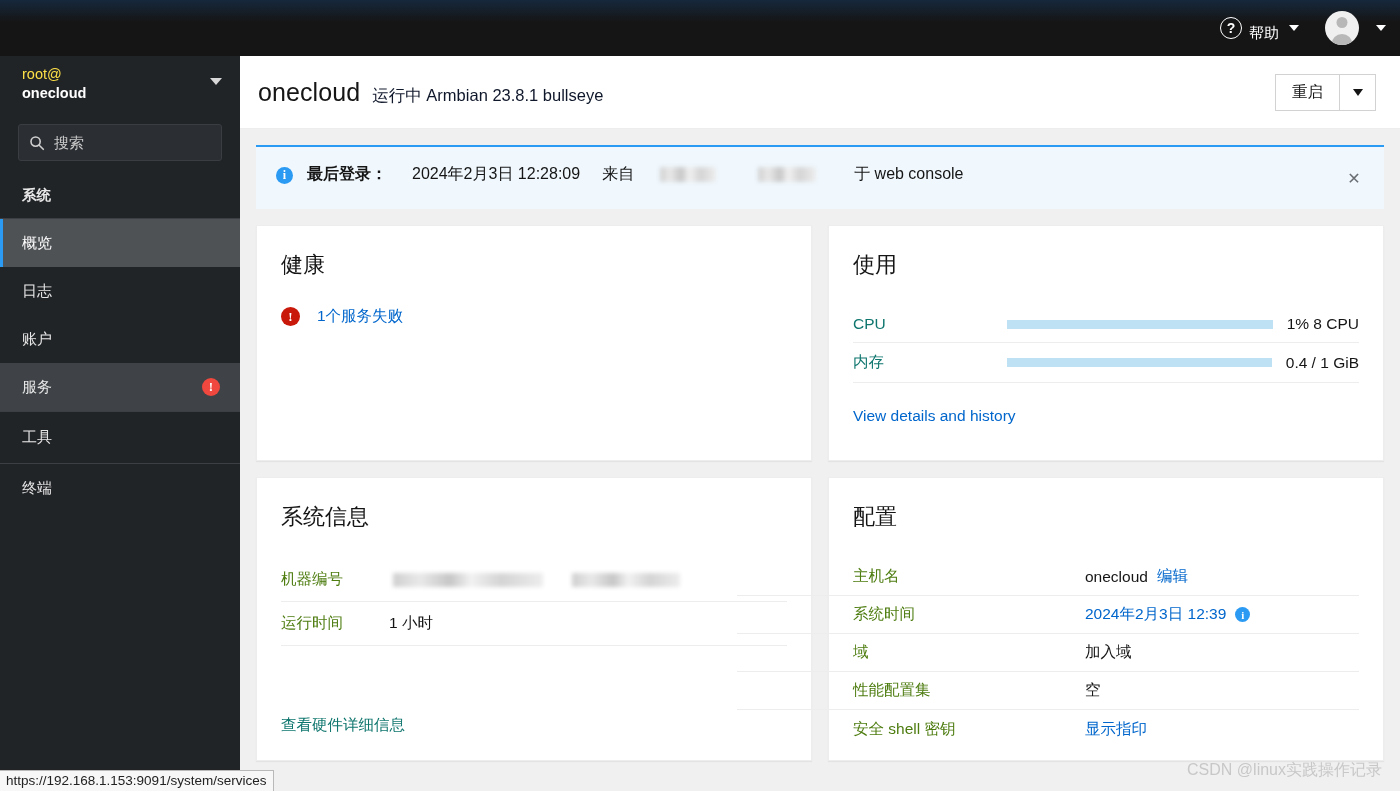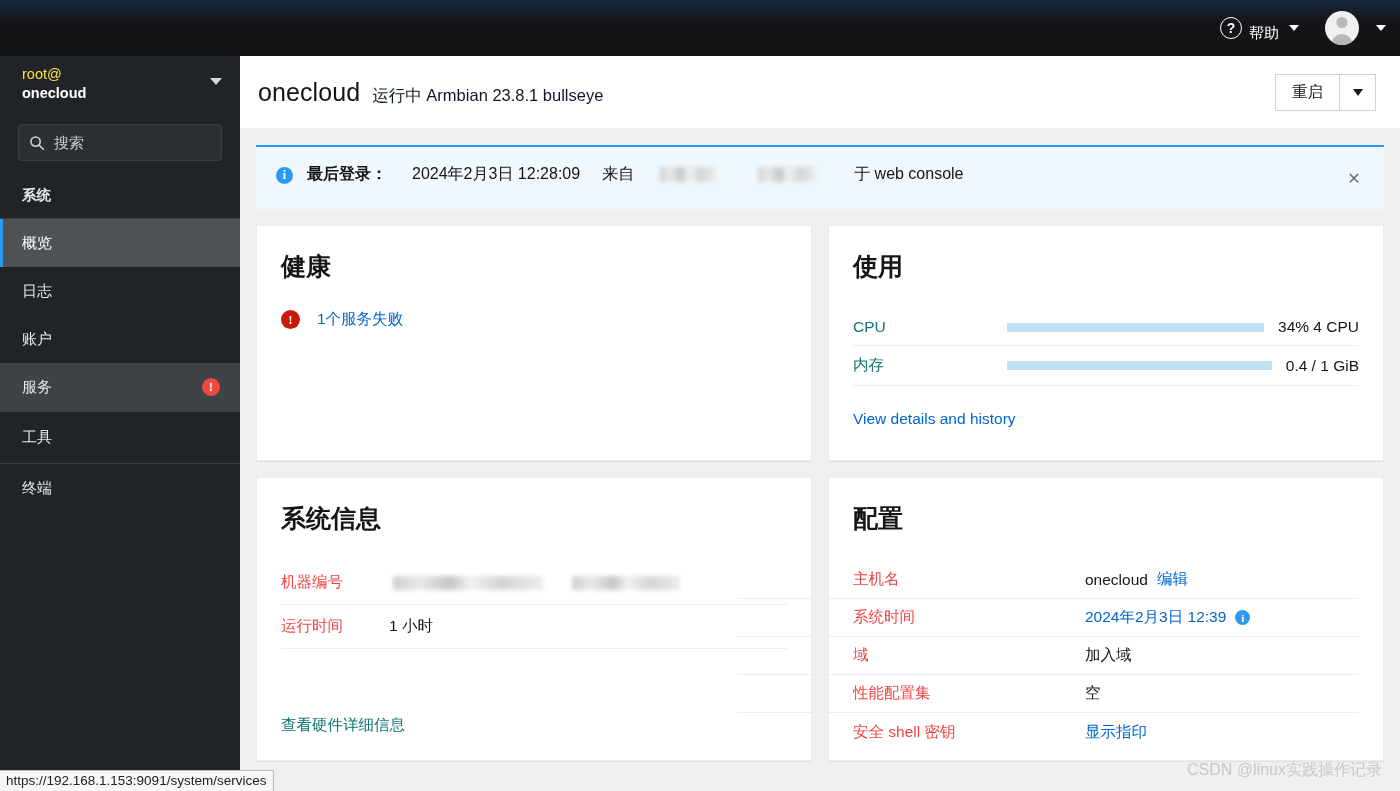--- a/index.html
+++ b/index.html
@@ -158,21 +158,21 @@
     font-family: inherit;
   }
 
   
   .grid { display: grid; grid-template-columns: 1fr 1fr; gap: 16px; }
   .card {
     background: #fff; border: 1px solid #ededed; padding: 24px;
     box-shadow: 0 1px 1px rgba(3,3,3,.05);
     display: flex; flex-direction: column;
   }
-  .card-title { font-size: 25px; color: #151515; font-weight: 700; margin-bottom: 26px; }
+  .card-title { font-size: 22px; color: #151515; font-weight: 400; margin-bottom: 26px; }
 
   
   .card-health { height: 236px; }
   .health-row { display: flex; align-items: center; gap: 17px; }
   .health-icon {
     width: 19px; height: 19px; border-radius: 50%; background: #c9190b; color: #fff;
     font-size: 13px; font-weight: 700; display: flex; align-items: center;
     justify-content: center; flex: 0 0 19px; font-family: "Liberation Serif", serif;
   }
   .link { color: #06c; text-decoration: none; cursor: pointer; font-size: 15.5px; }
@@ -188,21 +188,21 @@
   .bar-fill { height: 9px; background: #06c; }
   .usage-value { font-size: 15.5px; color: #151515; text-align: right; white-space: nowrap; }
   .usage-foot { margin-top: 24px; }
 
   
   .card-info { height: 284px; }
   .info-row {
     display: flex; align-items: center; padding: 11px 0;
     border-bottom: 1px solid #ededed; min-height: 38px;
   }
-  .info-key { font-size: 15.5px; color: #ef4444; width: 108px; flex: 0 0 108px; }
+  .info-key { font-size: 15.5px; color: #4d7c0f; width: 108px; flex: 0 0 108px; }
   .info-val { font-size: 15.5px; color: #151515; display: flex; align-items: center; gap: 9px; }
   .card-config .info-key { width: 116px; flex: 0 0 116px; }
   .card-config .info-val { margin-left: 116px; }
   .card-config .info-row { margin-left: -116px; padding-left: 116px; }
   .spacer { flex: 1; }
   .underline-link { color: #0f766e; cursor: pointer; font-size: 15.5px; }
   .info-badge {
     width: 15px; height: 15px; border-radius: 50%; background: #2b9af3; color: #fff;
     font-size: 11px; font-weight: 700; display: flex; align-items: center;
     justify-content: center; font-family: "Liberation Serif", serif;
@@ -329,21 +329,21 @@
           </div>
 
           <div class="card card-usage">
             <div class="card-title">使用</div>
 
             <div class="usage-row">
               <span class="usage-label">CPU</span>
               <span class="bar-track">
                 <span class="bar-fill" id="cpu-fill" style="width: 2%;"></span>
               </span>
-              <span class="usage-value">34% 4 CPU</span>
+              <span class="usage-value">1% 8 CPU</span>
             </div>
 
             <div class="usage-row">
               <span class="usage-label">内存</span>
               <span class="bar-track">
                 <span class="bar-fill" id="mem-fill" style="width: 40%;"></span>
               </span>
               <span class="usage-value">0.4 / 1 GiB</span>
             </div>
 

